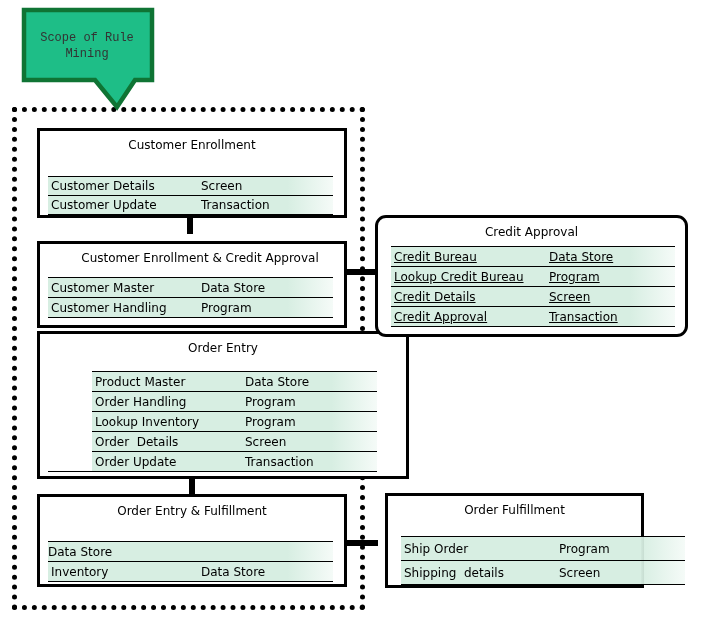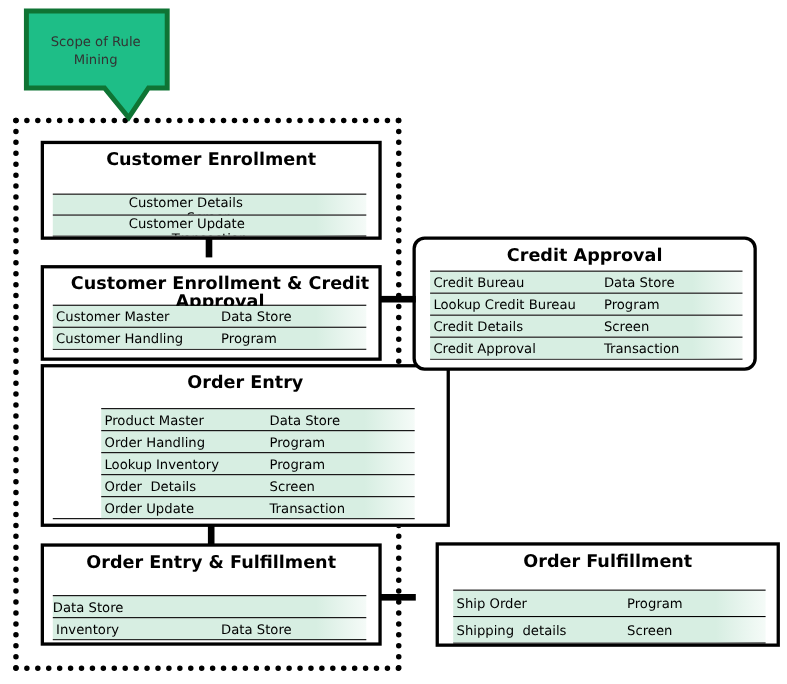--- a/index.html
+++ b/index.html
@@ -9,47 +9,47 @@
   }
   
   .scope-rect{
     position:absolute;left:12px;top:107px;width:353px;height:503px;
     border:5px dotted #000;box-sizing:border-box;background:transparent;
   }
   
   .callout-svg{position:absolute;left:18px;top:6px;width:145px;height:106px;}
   .callout-label{
     position:absolute;left:26px;top:30px;width:122px;text-align:center;
-    font-size:12px;line-height:16px;color:#333;
+    font-size:12px;line-height:16px;color:#333;font-family:Liberation Mono, monospace;
   }
   
   .node{
     position:absolute;border:3px solid #000;box-sizing:border-box;background:#fff;
   }
   .node-title{
-    padding-top:6px;text-align:center;font-weight:bold;font-size:16px;line-height:16px;
+    padding-top:6px;text-align:center;font-weight:normal;font-size:12px;line-height:16px;
   }
   .dtable{position:absolute;border-bottom:1.5px solid #000;}
   .node-left .dtable{left:8px;width:285px;}
   .node-right .dtable{left:13px;width:284px;}
   .trow{
     display:flex;align-items:center;border-top:1.5px solid #000;box-sizing:border-box;
     background:linear-gradient(90deg,#D7EEE2 84%,rgba(215,238,226,0.25) 100%);
     font-size:12px;white-space:pre;overflow:hidden;
   }
   .cell{display:block;white-space:pre;}
   .c1{padding-left:3px;flex:0 0 auto;}
   .node-left  .c1{width:150px;}
   .node-right .c1{width:155px;}
   
-  #box0 .dtable{top:45px;} #box0 .trow{height:19px;flex-direction:column;}
+  #box0 .dtable{top:45px;} #box0 .trow{height:19px;}
   #box1 .dtable{top:33px;} #box1 .trow{height:20px;}
   #box2 .dtable{top:37px;padding-left:44px;} #box2 .trow{height:20px;}
   #box3 .dtable{top:44px;} #box3 .trow{height:20px;}
-  #box4 .dtable{top:28px;} #box4 .trow{height:20px;}
+  #box4 .dtable{top:28px;text-decoration:underline;} #box4 .trow{height:20px;}
   #box5 .dtable{top:40px;} #box5 .trow{height:24px;}
   
   .conn{position:absolute;background:#000;z-index:3;}
 </style>
 </head>
 <body>
 
 <div id="canvas">
 
   <div class="scope-rect"></div>
@@ -146,21 +146,21 @@
         <span class="cell c1">Credit Details</span>
         <span class="cell c2">Screen</span>
       </div>
       <div class="trow">
         <span class="cell c1">Credit Approval</span>
         <span class="cell c2">Transaction</span>
       </div>
     </div>
   </div>
 
-  <div id="box5" class="node node-right" style="left:396px;top:493px;width:313px;height:95px;">
+  <div id="box5" class="node node-right" style="left:385px;top:493px;width:259px;height:95px;">
     <div class="node-title">Order Fulfillment</div>
     <div class="dtable">
       <div class="trow">
         <span class="cell c1">Ship Order</span>
         <span class="cell c2">Program</span>
       </div>
       <div class="trow">
         <span class="cell c1">Shipping  details</span>
         <span class="cell c2">Screen</span>
       </div>

